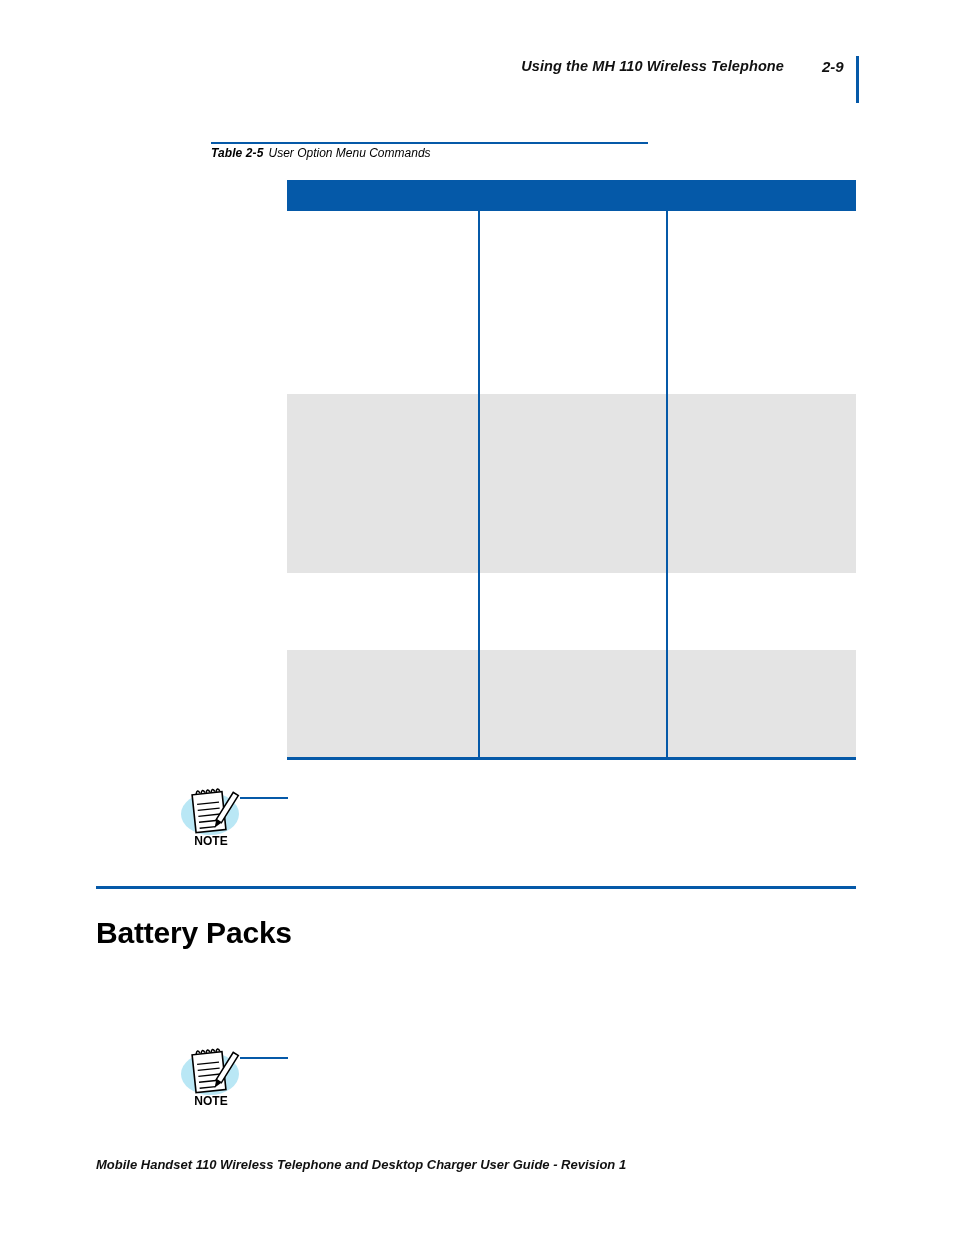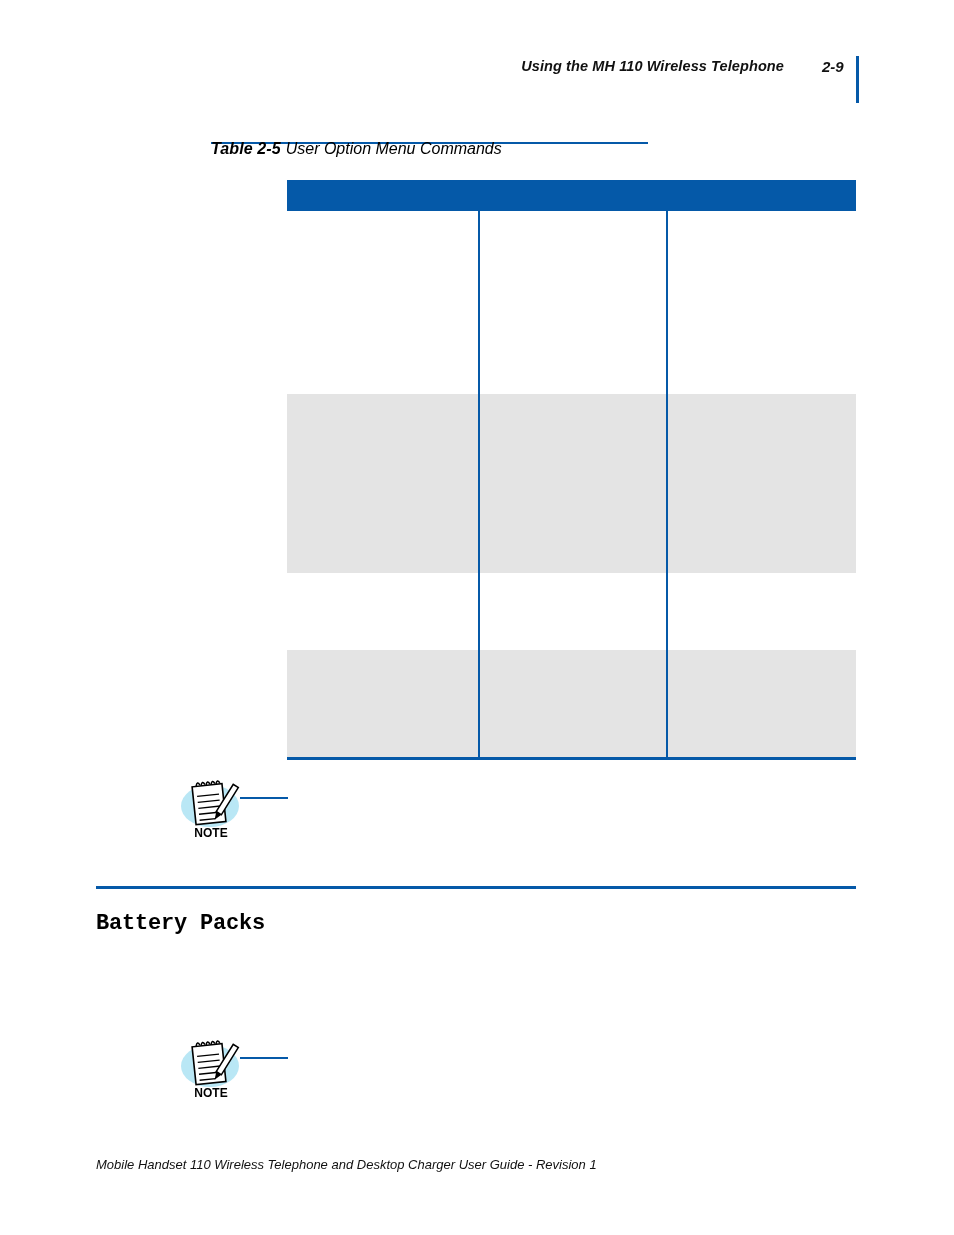--- a/index.html
+++ b/index.html
@@ -59,22 +59,22 @@
     position: absolute;
     left: 211px;
     top: 142px;
     width: 437px;
     height: 2px;
     background: #0559a8;
   }
   .table-caption {
     position: absolute;
     left: 211px;
-    top: 140px;
-    font-size: 16px;
+    top: 146px;
+    font-size: 12px;
     white-space: nowrap;
   }
   .table-caption .caption-label {
     font-weight: bold;
     font-style: italic;
     letter-spacing: 0.1px;
   }
   .table-caption .caption-text {
     font-style: italic;
     margin-left: 5px;
@@ -140,21 +140,21 @@
     background: #0559a8;
   }
 
   
   .note-block {
     position: absolute;
   }
   .note-icon {
     position: absolute;
     left: 0;
-    top: 4px;
+    top: 12px;
     width: 62px;
     height: 68px;
   }
   .note-connector {
     position: absolute;
     width: 48px;
     height: 2px;
     background: #0559a8;
   }
   .note-text {
@@ -171,44 +171,43 @@
     left: 96px;
     top: 886px;
     width: 760px;
     height: 3px;
     background: #0559a8;
   }
   .section-title {
     position: absolute;
     left: 96px;
     top: 896px;
-    font-size: 22px;
+    font-size: 30px;
     font-weight: bold;
     letter-spacing: -0.2px;
     color: #000000;
-    font-family: Liberation Mono, monospace;
   }
   .section-body {
     position: absolute;
     left: 96px;
     top: 940px;
     width: 760px;
     font-size: 13.5px;
     line-height: 1.45;
     color: #111111;
   }
 
   
   .page-footer {
     position: absolute;
     left: 96px;
     top: 1157px;
     font-size: 13px;
     font-style: italic;
-    font-weight: normal;
+    font-weight: bold;
     color: #111111;
     white-space: nowrap;
   }
 </style>
 </head>
 <body>
 
 <div class="page-header">
   <div class="header-title">Using the MH 110 Wireless Telephone</div>
   <div class="header-page-number">2-9</div>

